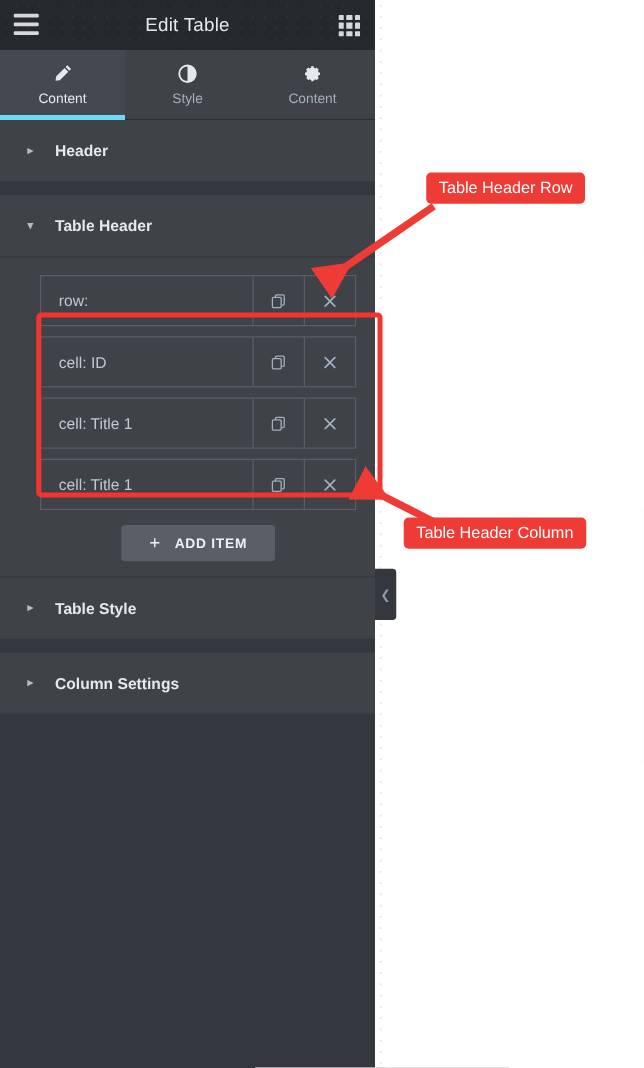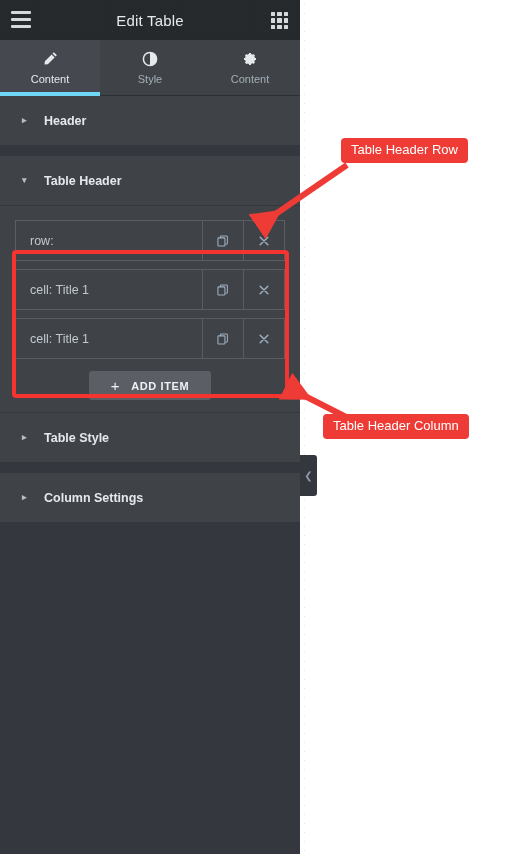--- a/index.html
+++ b/index.html
@@ -96,21 +96,21 @@
   }
   .section-head .caret {
     width: 14px; margin-right: 8px;
     color: #b6bcc2; font-size: 9px; line-height: 1;
     display: inline-block;
   }
   .section-gap { height: 10px; background: #34373d; }
 
   .section-body {
     background: #3f4247;
-    padding: 14px 15px 12px 15px;
+    padding: 14px 15px 12px 32px;
     border-bottom: 1px solid #34373d;
   }
 
   
   .repeater { position: relative; }
   .rep-item {
     display: flex; align-items: stretch;
     height: 41px;
     border: 1px solid #5a5d64;
     background: #3f4247;
@@ -260,20 +260,34 @@
               <path d="M5 4.4V3.2a1 1 0 0 1 1-1h6a1 1 0 0 1 1 1v7.4a1 1 0 0 1-1 1h-1.3"></path>
             </svg>
           </div>
           <div class="rep-btn">
             <svg width="14" height="14" viewBox="0 0 16 16" stroke="#9fb0c0" stroke-width="1.6" stroke-linecap="round">
               <path d="M3.6 3.6l8.8 8.8M12.4 3.6l-8.8 8.8"></path>
             </svg>
           </div>
         </div>
 
+        <div class="rep-item">
+          <div class="rep-title">cell: ID</div>
+          <div class="rep-btn">
+            <svg width="14" height="14" viewBox="0 0 16 16" fill="none" stroke="#9fb0c0" stroke-width="1.2">
+              <rect x="2.2" y="4.4" width="8" height="9.4" rx="1"></rect>
+              <path d="M5 4.4V3.2a1 1 0 0 1 1-1h6a1 1 0 0 1 1 1v7.4a1 1 0 0 1-1 1h-1.3"></path>
+            </svg>
+          </div>
+          <div class="rep-btn">
+            <svg width="14" height="14" viewBox="0 0 16 16" stroke="#9fb0c0" stroke-width="1.6" stroke-linecap="round">
+              <path d="M3.6 3.6l8.8 8.8M12.4 3.6l-8.8 8.8"></path>
+            </svg>
+          </div>
+        </div>
 
         <div class="rep-item">
           <div class="rep-title">cell: Title 1</div>
           <div class="rep-btn">
             <svg width="14" height="14" viewBox="0 0 16 16" fill="none" stroke="#9fb0c0" stroke-width="1.2">
               <rect x="2.2" y="4.4" width="8" height="9.4" rx="1"></rect>
               <path d="M5 4.4V3.2a1 1 0 0 1 1-1h6a1 1 0 0 1 1 1v7.4a1 1 0 0 1-1 1h-1.3"></path>
             </svg>
           </div>
           <div class="rep-btn">

